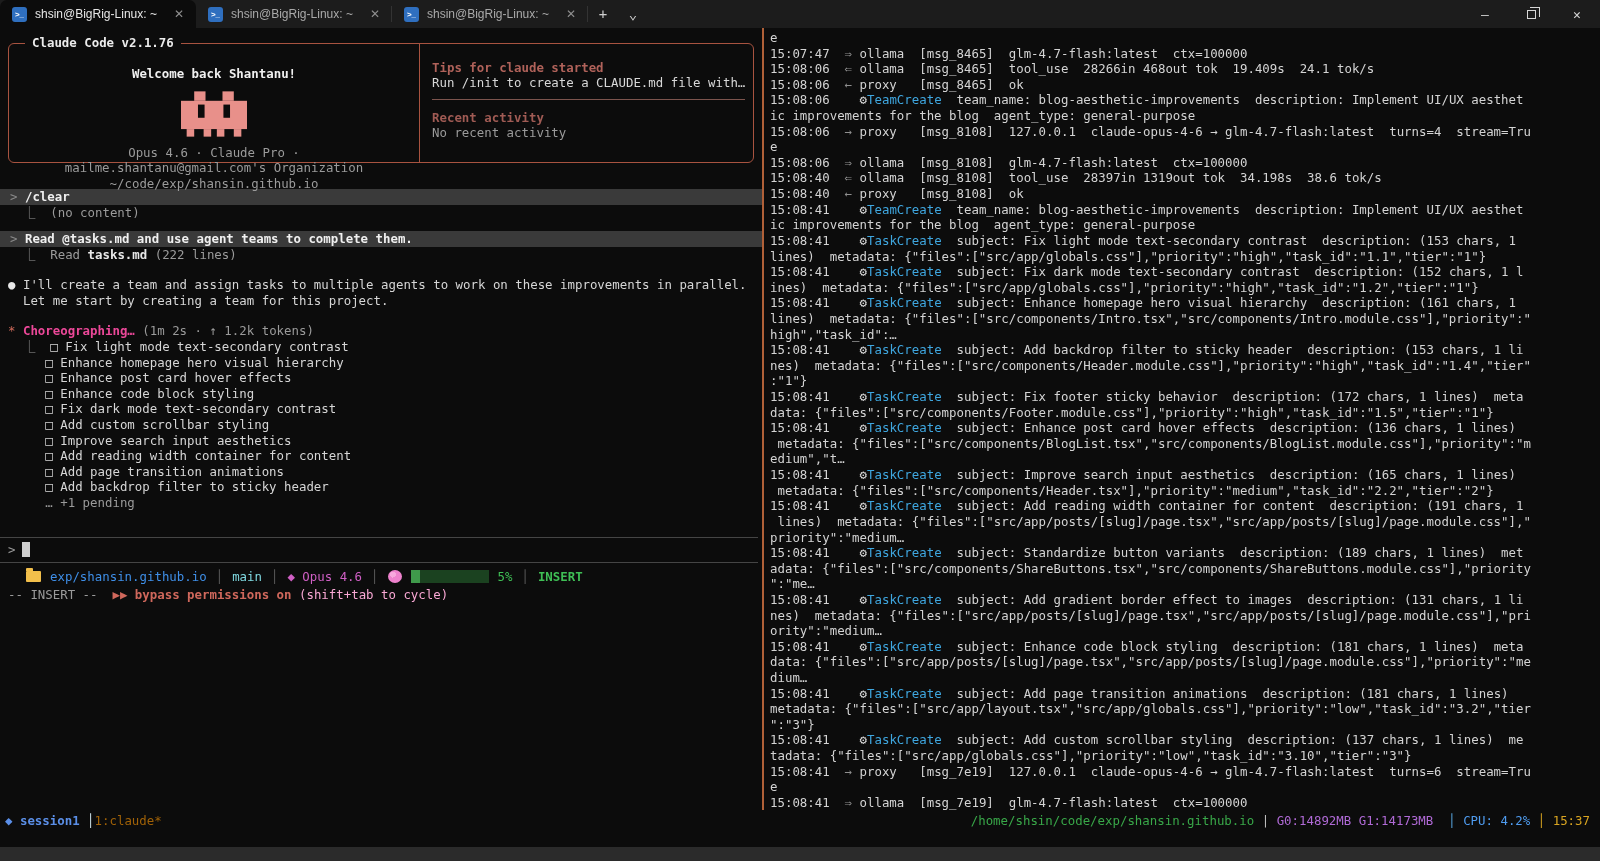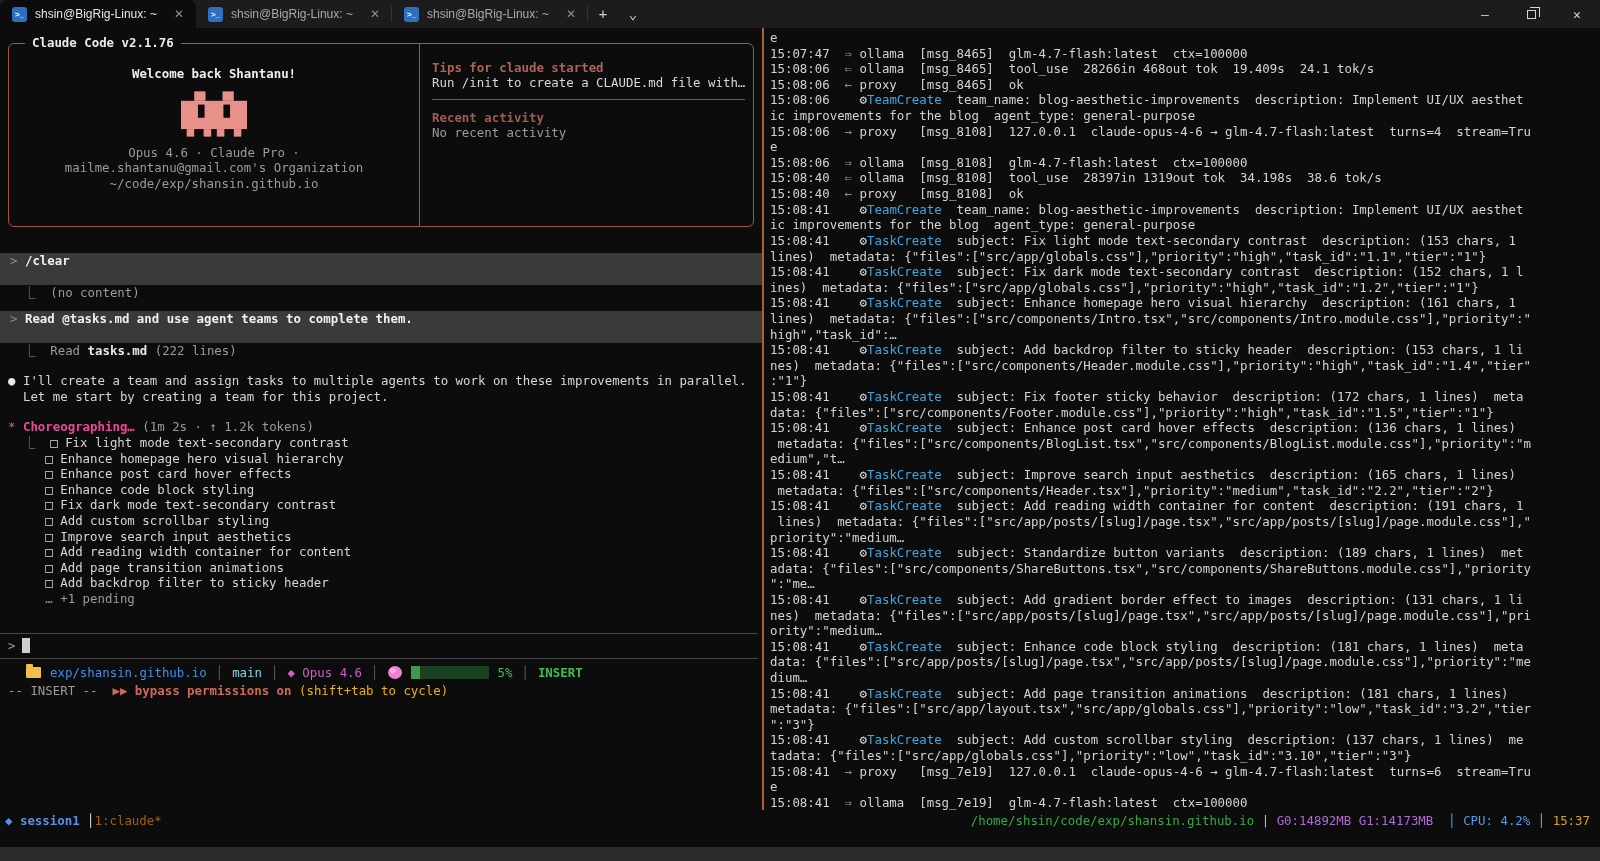--- a/index.html
+++ b/index.html
@@ -28,38 +28,38 @@
   .restore-glyph::before { content:""; position:absolute; left:2px; top:-4px; width:9px; height:9px;
                            border:1px solid #d6d6d6; border-left:none; border-bottom:none; }
 
   
   .term { flex:0 0 782px; display:flex; overflow:hidden; }
   .pane-left { width:762px; flex:0 0 762px; padding:5px 0 0 0; overflow:hidden; position:relative; }
   .pane-divider { width:2px; flex:0 0 2px; background:#b06038; }
   .pane-right { flex:1; padding:2px 0 0 6px; overflow:hidden; }
 
   
-  .cbox { position:relative; margin:10px 4px 0 8px; width:746px; height:184px; border:1px solid #a85340;
+  .cbox { position:relative; margin:10px 4px 0 8px; width:746px; height:120px; border:1px solid #a85340;
           border-radius:6px; display:flex; }
   .cbox-title { position:absolute; top:-9px; left:16px; background:#0c0c0c; padding:0 7px; color:#ececec;
                 font-weight:bold; }
   .cbox-left { width:410px; flex:0 0 410px; text-align:center; padding-top:22px; }
   .cbox-right { flex:1; border-left:1px solid #a85340; padding:16px 10px 0 12px; }
   .welcome { color:#f0f0f0; font-weight:bold; }
   .robot { margin:10px auto 8px auto; display:block; }
   .meta-line { color:#9b9b9b; line-height:15.4px; }
   .tips-head { color:#b0625a; font-weight:bold; }
   .tips-body { color:#d8d8d8; line-height:15.4px; white-space:nowrap; overflow:hidden; }
   .tips-hr { border:none; border-top:1px solid #7c544d; margin:9px 0 10px 0; }
   .recent-head { color:#a05b54; font-weight:bold; }
   .recent-body { color:#9b9b9b; line-height:15.4px; }
 
   
   .transcript { padding-left:8px; }
-  .cmd-row { background:#3a3a3a; height:32px; line-height:16px; margin-left:-8px; padding-left:10px;
+  .cmd-row { background:#3a3a3a; height:16px; line-height:16px; margin-left:-8px; padding-left:10px;
              color:#f0f0f0; font-weight:bold; white-space:pre; }
   .cmd-row .chev { color:#8a8a8a; font-weight:normal; }
   .result-row { color:#9b9b9b; line-height:15.6px; white-space:pre; }
   .result-row b { color:#e8e8e8; }
   .assist { color:#d6d6d6; line-height:15.6px; white-space:pre; }
   .assist .bullet { color:#e8e8e8; }
   .spinner-row { line-height:15.6px; white-space:pre; }
   .spinner-verb { color:#ec4899; font-weight:bold; }
   .spinner-star { color:#cf6a5a; }
   .spinner-meta { color:#9b9b9b; }
@@ -84,21 +84,21 @@
   .brain-icon { width:14px; height:13px; border-radius:50%; display:inline-block;
                 background:radial-gradient(circle at 35% 35%, #f7a8dd 0 3px, #ee82cd 3px 100%); }
   .ctx-bar { width:78px; height:13px; background:#1b4220; display:inline-block; position:relative; }
   .ctx-fill { position:absolute; left:0; top:0; bottom:0; width:9px; background:#3f9a4b; }
   .pct { color:#3fbf55; }
   .insert { color:#3fbf55; font-weight:bold; }
   .vimline { padding:2px 0 0 8px; white-space:pre; line-height:15.6px; }
   .vim-mode { color:#9b9b9b; }
   .bypass { color:#d0685c; font-weight:bold; }
   .bypass-arrows { color:#d0685c; }
-  .hint { color:#eab308; }
+  .hint { color:#f9a8d4; }
 
   
   .log-line { white-space:pre; line-height:15.62px; height:15.62px; overflow:hidden; }
   .s-fg { color:#d4d4d4; }
   .s-dim { color:#8f8f8f; }
   .s-tool { color:#3fa7e0; }
   .s-gear { color:#dcdcdc; }
 
   
   .tmuxbar { flex:0 0 20px; display:flex; align-items:center; padding:0 10px 0 5px; white-space:pre; }

